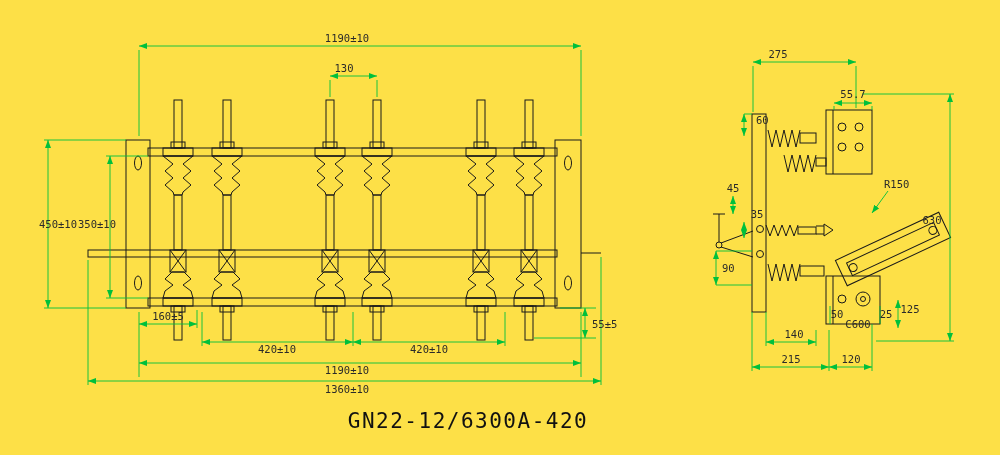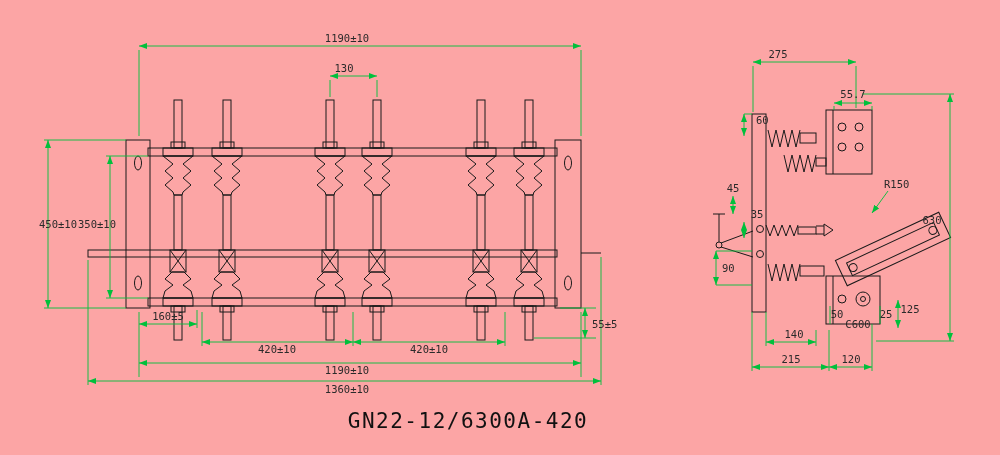--- a/index.html
+++ b/index.html
@@ -1,16 +1,16 @@
 <!DOCTYPE html>
 <html><head>
 <meta charset="utf-8">
 <style>
   html,body{margin:0;padding:0;background:#ffffff;}
-  .page{width:1000px;height:455px;background:#fca5a5;position:relative;overflow:hidden;}
+  .page{width:1000px;height:455px;background:#fde047;position:relative;overflow:hidden;}
   svg{display:block;}
   .blk{stroke:#1a1a1a;fill:none;stroke-width:1;}
   .dim{stroke:#00c03c;fill:none;stroke-width:0.9;}
   .dl{marker-start:url(#ar);marker-end:url(#ar);}
   .t{font-family:"DejaVu Sans Mono","Liberation Mono",monospace;font-size:10.5px;fill:#2a2a2a;}
   .title-t{font-family:"DejaVu Sans Mono","Liberation Mono",monospace;font-size:21px;fill:#111;letter-spacing:1.5px;}
 </style>
 </head>
 <body>
 

